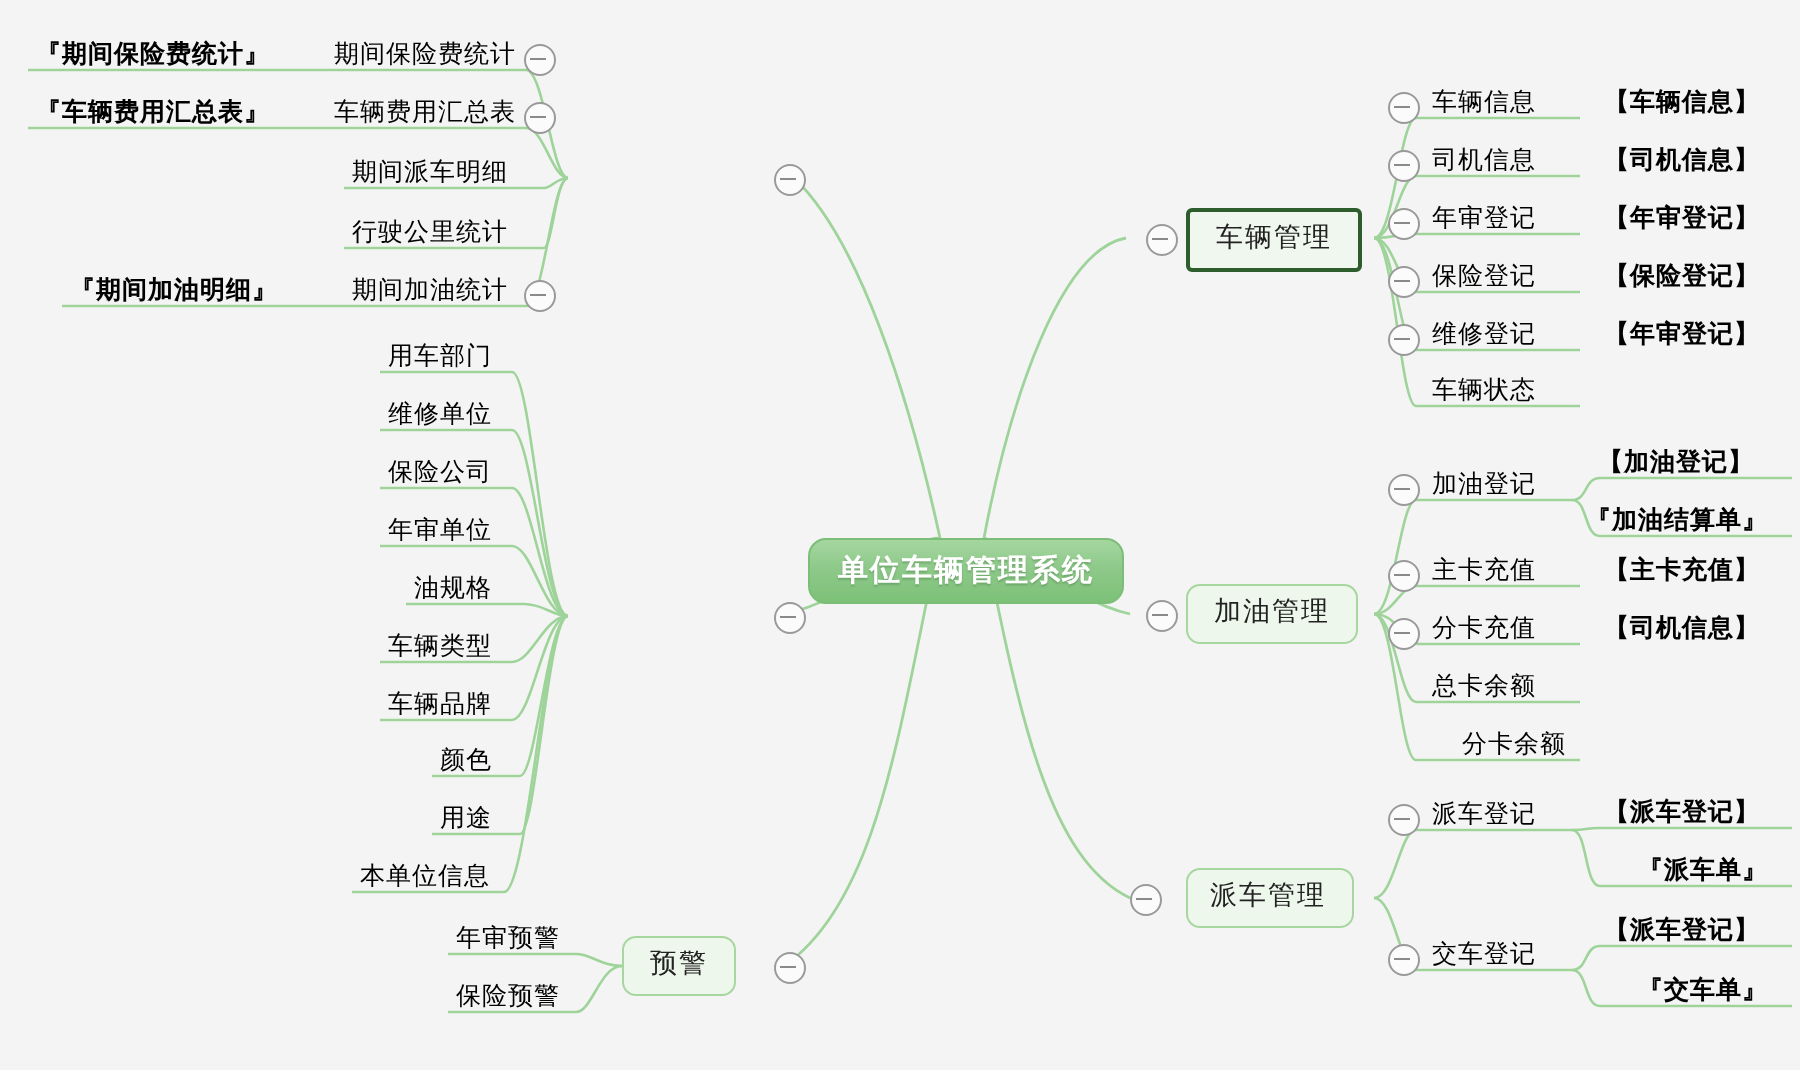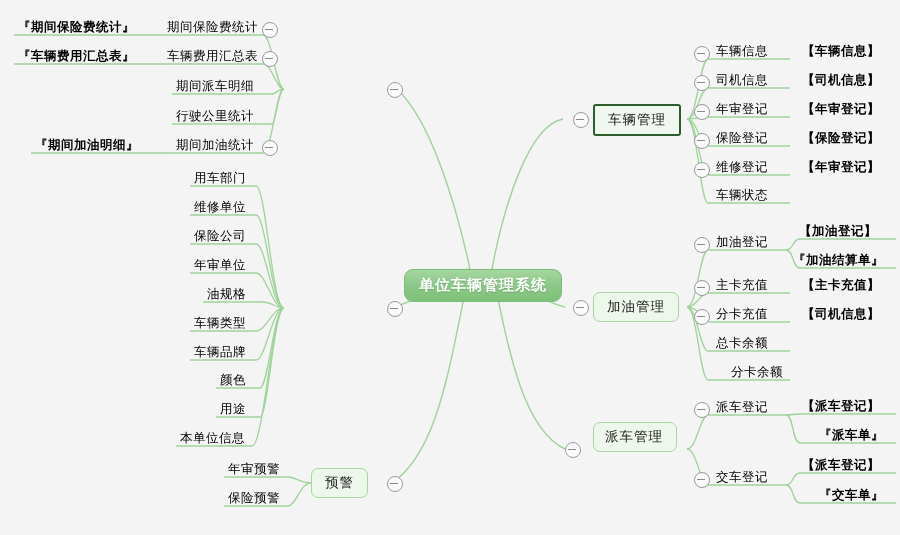--- a/index.html
+++ b/index.html
@@ -135,21 +135,21 @@
 
   <div class="node l1" style="left:311px;top:468px;">预警</div>
   <div class="toggle" style="left:387px;top:476px;"></div>
 
   <div class="node l1 sel" style="left:593px;top:104px;">车辆管理</div>
   <div class="toggle" style="left:573px;top:112px;"></div>
 
   <div class="node l1" style="left:593px;top:292px;">加油管理</div>
   <div class="toggle" style="left:573px;top:300px;"></div>
 
-  <div class="node l1" style="left:593px;top:422px;padding-left:11px;">派车管理</div>
+  <div class="node l1" style="left:593px;top:434px;padding-left:11px;">派车管理</div>
   <div class="toggle" style="left:565px;top:442px;"></div>
 
   <div class="node leaf" style="left:163px;top:21px;">期间保险费统计</div>
   <div class="toggle" style="left:262px;top:22px;"></div>
   <div class="node leaf b" style="left:14px;top:21px;">『期间保险费统计』</div>
 
   <div class="node leaf" style="left:163px;top:50px;">车辆费用汇总表</div>
   <div class="toggle" style="left:262px;top:51px;"></div>
   <div class="node leaf b" style="left:14px;top:50px;">『车辆费用汇总表』</div>
 

